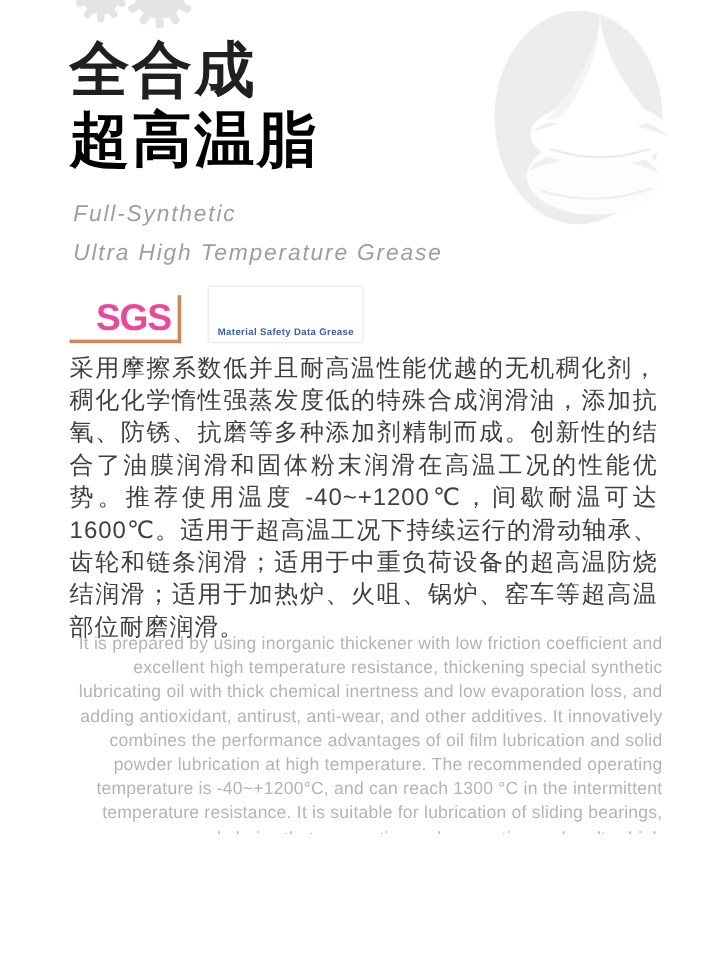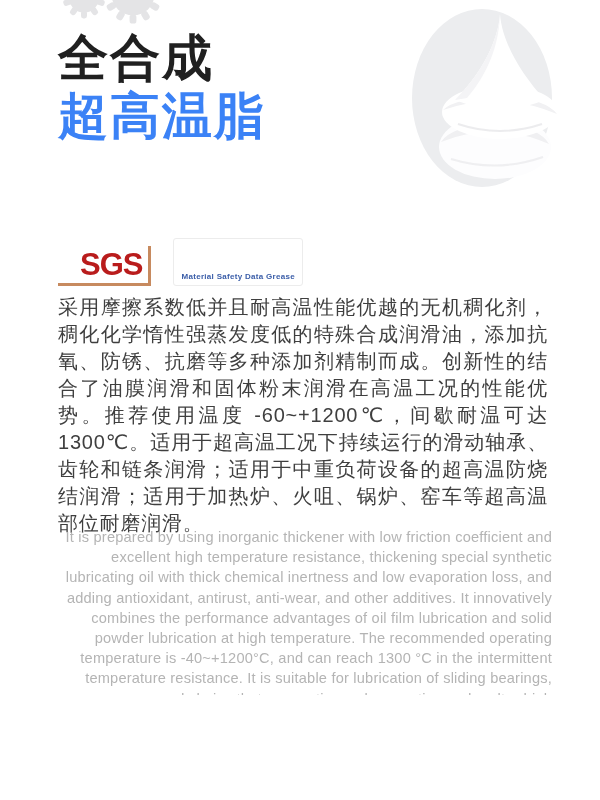--- a/index.html
+++ b/index.html
@@ -10,33 +10,33 @@
     overflow:hidden;
     font-family:"Liberation Sans","DejaVu Sans",sans-serif;
   }
   
   .gears{position:absolute;left:56px;top:0;width:130px;height:32px;}
   
   .product{position:absolute;left:403px;top:4px;width:168px;height:188px;}
   
   .title-cn{position:absolute;left:58px;margin:0;font-size:50px;line-height:56px;letter-spacing:2px;}
   .title-cn.l1{top:30px;color:#202020;font-weight:600;}
-  .title-cn.l2{top:88px;color:#3b82f6;font-weight:800;font-family:Liberation Serif, serif;}
+  .title-cn.l2{top:88px;color:#000000;font-weight:800;font-family:Liberation Serif, serif;}
   .subtitle{
     position:absolute;left:61px;top:162px;margin:0;
     font-style:italic;color:#9e9e9e;font-size:19px;line-height:33px;letter-spacing:1.5px;
   }
   
   .logos{position:absolute;left:58px;top:238px;display:flex;align-items:flex-end;gap:22px;}
   .sgs{
     display:flex;align-items:flex-end;
     border-bottom:3px solid #c78a5f;border-right:3px solid #c78a5f;
     padding:2px 6px 1px 22px;height:40px;box-sizing:border-box;
   }
-  .sgs-text{font-size:31px;font-weight:800;color:#b91c1c;letter-spacing:-1px;line-height:34px;}
+  .sgs-text{font-size:31px;font-weight:800;color:#ec4899;letter-spacing:-1px;line-height:34px;}
   .msds{
     display:flex;flex-direction:column;align-items:center;justify-content:flex-end;
     border:1px solid #ececec;border-radius:3px;padding:3px 7px 4px 7px;height:48px;box-sizing:border-box;
   }
   .msds-text{font-size:30px;font-weight:800;color:#3a5da8;line-height:30px;letter-spacing:1px;}
   .msds-sub{font-size:8px;font-weight:700;color:#3a5da8;letter-spacing:.3px;margin-top:2px;white-space:nowrap;}
   .rohs{
     font-family:"Liberation Serif","DejaVu Serif",serif;
     font-size:37px;color:#4e5a52;line-height:40px;letter-spacing:1px;
     padding-bottom:2px;
@@ -112,26 +112,28 @@
       <path d="M97,10 C96,40 86,68 64,94 l-12,2 C78,70 95,38 97,10 Z" fill="#f4f4f6"></path>
 
       <path d="M55,120 q42,14 84,0" stroke="#e7e7ea" stroke-width="2" fill="none" opacity="0.8"></path>
       <path d="M48,155 q46,14 92,-2" stroke="#ebebee" stroke-width="2" fill="none" opacity="0.8"></path>
     </svg>
   </div>
 
   <h1 class="title-cn l1">全合成</h1>
   <h1 class="title-cn l2">超高温脂</h1>
 
+  <p class="subtitle"><span>Full-Synthetic</span><br>
+  <span>Ultra High Temperature Grease</span></p>
 
   <div class="logos">
     <div class="sgs">
       <span class="sgs-text">SGS</span>
     </div>
     <div class="msds">
       <span class="msds-sub">Material Safety Data Grease</span>
     </div>
   </div>
 
-  <p class="desc-zh">采用摩擦系数低并且耐高温性能优越的无机稠化剂，稠化化学惰性强蒸发度低的特殊合成润滑油，添加抗氧、防锈、抗磨等多种添加剂精制而成。创新性的结合了油膜润滑和固体粉末润滑在高温工况的性能优势。推荐使用温度 -60~+1200℃，间歇耐温可达 1300℃。适用于超高温工况下持续运行的滑动轴承、齿轮和链条润滑；适用于中重负荷设备的超高温防烧结润滑；适用于加热炉、火咀、锅炉、窑车等超高温部位耐磨润滑。</p>
+  <p class="desc-zh">采用摩擦系数低并且耐高温性能优越的无机稠化剂，稠化化学惰性强蒸发度低的特殊合成润滑油，添加抗氧、防锈、抗磨等多种添加剂精制而成。创新性的结合了油膜润滑和固体粉末润滑在高温工况的性能优势。推荐使用温度 -40~+1200℃，间歇耐温可达 1600℃。适用于超高温工况下持续运行的滑动轴承、齿轮和链条润滑；适用于中重负荷设备的超高温防烧结润滑；适用于加热炉、火咀、锅炉、窑车等超高温部位耐磨润滑。</p>
   <p class="desc-en">It is prepared by using inorganic thickener with low friction coefficient and excellent high temperature resistance, thickening special synthetic lubricating oil with thick chemical inertness and low evaporation loss, and adding antioxidant, antirust, anti-wear, and other additives. It innovatively combines the performance advantages of oil film lubrication and solid powder lubrication at high temperature. The recommended operating temperature is -40~+1200°C, and can reach 1300 °C in the intermittent temperature resistance. It is suitable for lubrication of sliding bearings, gears and chains that are continuously operating under ultra-high temperature conditions; suitable for ultra-high temperature anti-sintering lubrication of medium and heavy load equipment; suitable for wear-resistant lubrication of ultra-high temperature parts such as heating furnace, fire nozzle as well as boiler and kiln car.</p>
 
 </div>
 
 </body></html>

